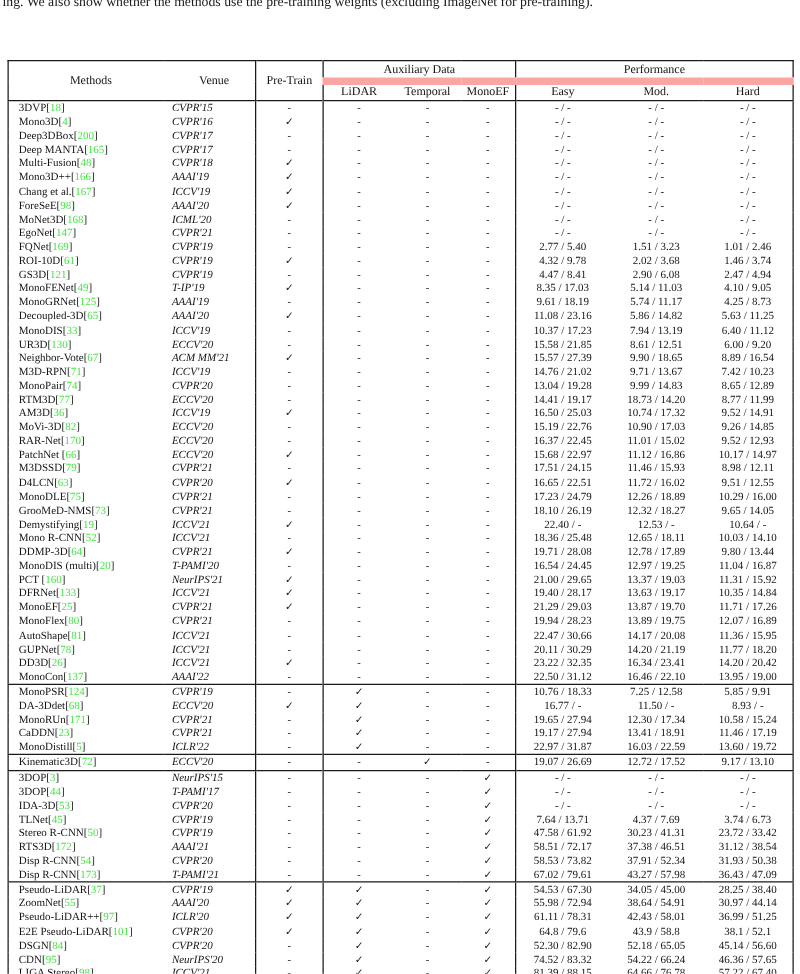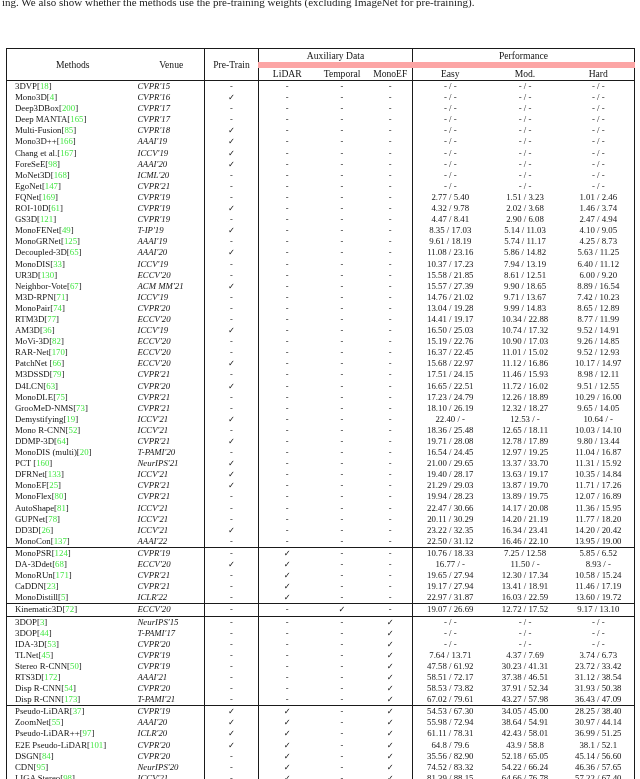--- a/index.html
+++ b/index.html
@@ -96,21 +96,21 @@
         <td class="venue">CVPR'17</td>
         <td class="mark bl">-</td>
         <td class="mark bl">-</td>
         <td class="mark">-</td>
         <td class="mark">-</td>
         <td class="bl">- / -</td>
         <td>- / -</td>
         <td>- / -</td>
       </tr>
       <tr>
-        <td class="methods"><span>Multi-Fusion</span>[<span class="cite">85</span>]</td>
+        <td class="methods"><span>Multi-Fusion</span>[<span class="cite">48</span>]</td>
         <td class="venue">CVPR'18</td>
         <td class="mark bl">✓</td>
         <td class="mark bl">-</td>
         <td class="mark">-</td>
         <td class="mark">-</td>
         <td class="bl">- / -</td>
         <td>- / -</td>
         <td>- / -</td>
       </tr>
       <tr>
@@ -290,21 +290,21 @@
         <td>8.65 / 12.89</td>
       </tr>
       <tr>
         <td class="methods"><span>RTM3D</span>[<span class="cite">77</span>]</td>
         <td class="venue">ECCV'20</td>
         <td class="mark bl">-</td>
         <td class="mark bl">-</td>
         <td class="mark">-</td>
         <td class="mark">-</td>
         <td class="bl">14.41 / 19.17</td>
-        <td>10.34 / 22.88</td>
+        <td>18.73 / 14.20</td>
         <td>8.77 / 11.99</td>
       </tr>
       <tr>
         <td class="methods"><span>AM3D</span>[<span class="cite">36</span>]</td>
         <td class="venue">ICCV'19</td>
         <td class="mark bl">✓</td>
         <td class="mark bl">-</td>
         <td class="mark">-</td>
         <td class="mark">-</td>
         <td class="bl">16.50 / 25.03</td>
@@ -433,21 +433,21 @@
         <td>11.04 / 16.87</td>
       </tr>
       <tr>
         <td class="methods"><span>PCT </span>[<span class="cite">160</span>]</td>
         <td class="venue">NeurIPS'21</td>
         <td class="mark bl">✓</td>
         <td class="mark bl">-</td>
         <td class="mark">-</td>
         <td class="mark">-</td>
         <td class="bl">21.00 / 29.65</td>
-        <td>13.37 / 33.70</td>
+        <td>13.37 / 19.03</td>
         <td>11.31 / 15.92</td>
       </tr>
       <tr>
         <td class="methods"><span>DFRNet</span>[<span class="cite">133</span>]</td>
         <td class="venue">ICCV'21</td>
         <td class="mark bl">✓</td>
         <td class="mark bl">-</td>
         <td class="mark">-</td>
         <td class="mark">-</td>
         <td class="bl">19.40 / 28.17</td>
@@ -522,21 +522,21 @@
       </tr>
       <tr class="sec-start">
         <td class="methods"><span>MonoPSR</span>[<span class="cite">124</span>]</td>
         <td class="venue">CVPR'19</td>
         <td class="mark bl">-</td>
         <td class="mark bl">✓</td>
         <td class="mark">-</td>
         <td class="mark">-</td>
         <td class="bl">10.76 / 18.33</td>
         <td>7.25 / 12.58</td>
-        <td>5.85 / 6.52</td>
+        <td>5.85 / 9.91</td>
       </tr>
       <tr>
         <td class="methods"><span>DA-3Ddet</span>[<span class="cite">68</span>]</td>
         <td class="venue">ECCV'20</td>
         <td class="mark bl">✓</td>
         <td class="mark bl">✓</td>
         <td class="mark">-</td>
         <td class="mark">-</td>
         <td class="bl">16.77 / -</td>
         <td>11.50 / -</td>
@@ -718,21 +718,21 @@
         <td>43.9 / 58.8</td>
         <td>38.1 / 52.1</td>
       </tr>
       <tr>
         <td class="methods"><span>DSGN</span>[<span class="cite">84</span>]</td>
         <td class="venue">CVPR'20</td>
         <td class="mark bl">-</td>
         <td class="mark bl">✓</td>
         <td class="mark">-</td>
         <td class="mark">✓</td>
-        <td class="bl">35.56 / 82.90</td>
+        <td class="bl">52.30 / 82.90</td>
         <td>52.18 / 65.05</td>
         <td>45.14 / 56.60</td>
       </tr>
       <tr>
         <td class="methods"><span>CDN</span>[<span class="cite">95</span>]</td>
         <td class="venue">NeurIPS'20</td>
         <td class="mark bl">-</td>
         <td class="mark bl">✓</td>
         <td class="mark">-</td>
         <td class="mark">✓</td>

